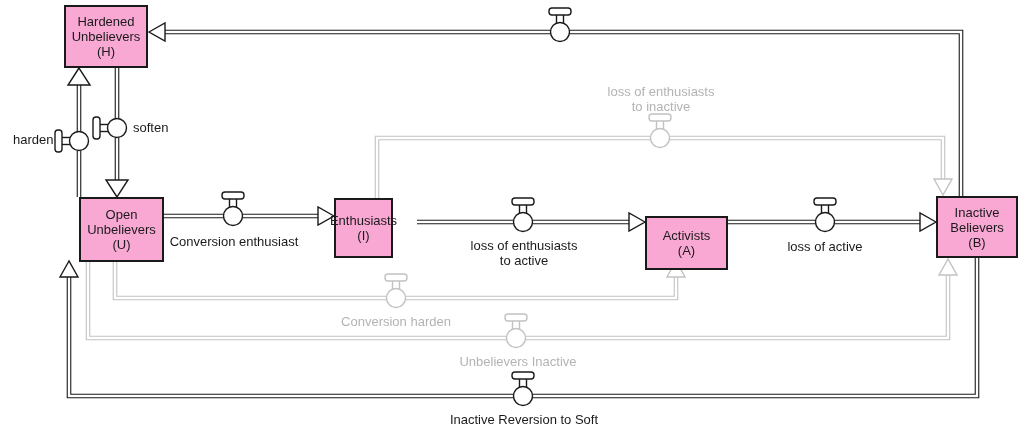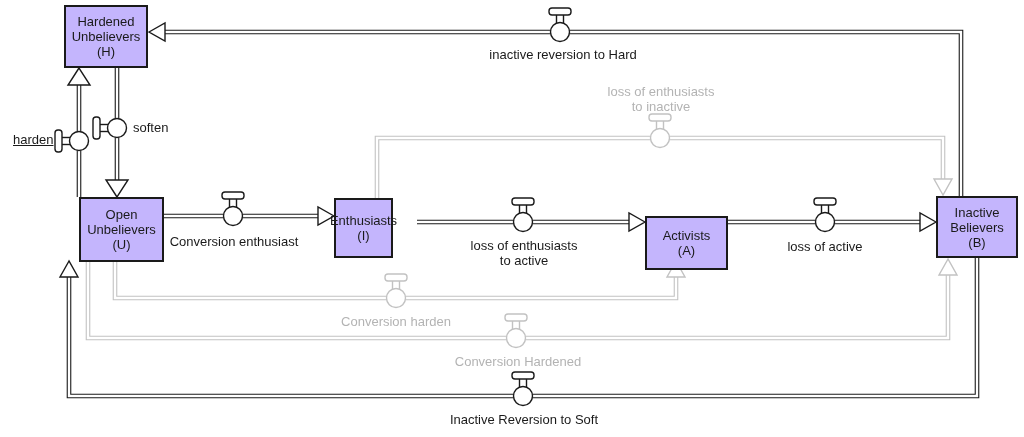--- a/index.html
+++ b/index.html
@@ -9,21 +9,21 @@
     color:#1a1a1a;overflow:hidden;
   }
   #flows{position:absolute;left:0;top:0;width:1024px;height:437px;}
   .pipe-outer{fill:none;stroke:currentColor;stroke-width:4.6;stroke-linejoin:miter;}
   .pipe-inner{fill:none;stroke:#ffffff;stroke-width:2.4;stroke-linejoin:miter;}
   .arrow{fill:#ffffff;stroke:currentColor;stroke-width:1.4;stroke-linejoin:miter;}
   .valve rect,.valve circle{fill:#ffffff;stroke:currentColor;stroke-width:1.4;}
   .black{color:#1a1a1a;}
   .gray{color:#c2c2c2;}
   .stock{
-    position:absolute;border:2px solid #1a1a1a;background:#c4b5fd;
+    position:absolute;border:2px solid #1a1a1a;background:#f9a8d4;
     display:flex;flex-direction:column;align-items:center;justify-content:center;
     font-size:13px;line-height:15px;text-align:center;box-sizing:border-box;
   }
   .flow-label{
     position:absolute;font-size:13px;line-height:15px;white-space:nowrap;
   }
   .flow-label.centered{transform:translateX(-50%);text-align:center;}
   .flow-label.gray-label{color:#b3b3b3;}
 </style>
 </head>
@@ -154,30 +154,29 @@
   <div class="stock" style="left:645px;top:216px;width:83px;height:54px;">
     <span>Activists</span>
     <span>(A)</span>
   </div>
   <div class="stock" style="left:936px;top:196px;width:82px;height:62px;">
     <span>Inactive</span>
     <span>Believers</span>
     <span>(B)</span>
   </div>
 
-  <div class="flow-label" style="left:13px;top:132px;text-decoration:underline;">harden</div>
+  <div class="flow-label" style="left:13px;top:132px;">harden</div>
   <div class="flow-label" style="left:133px;top:120px;">soften</div>
   <div class="flow-label centered" style="left:234px;top:234px;">Conversion enthusiast</div>
   <div class="flow-label centered" style="left:524px;top:238px;">
     <span>loss of enthusiasts</span><br>
     <span>to active</span>
   </div>
   <div class="flow-label centered" style="left:825px;top:239px;">loss of active</div>
-  <div class="flow-label centered" style="left:563px;top:47px;">inactive reversion to Hard</div>
   <div class="flow-label centered gray-label" style="left:661px;top:84px;">
     <span>loss of enthusiasts</span><br>
     <span>to inactive</span>
   </div>
   <div class="flow-label centered gray-label" style="left:396px;top:314px;">Conversion harden</div>
-  <div class="flow-label centered gray-label" style="left:518px;top:354px;">Conversion Hardened</div>
+  <div class="flow-label centered gray-label" style="left:518px;top:354px;">Unbelievers Inactive</div>
   <div class="flow-label centered" style="left:524px;top:412px;">Inactive Reversion to Soft</div>
 
 </div>
 
 </body></html>

